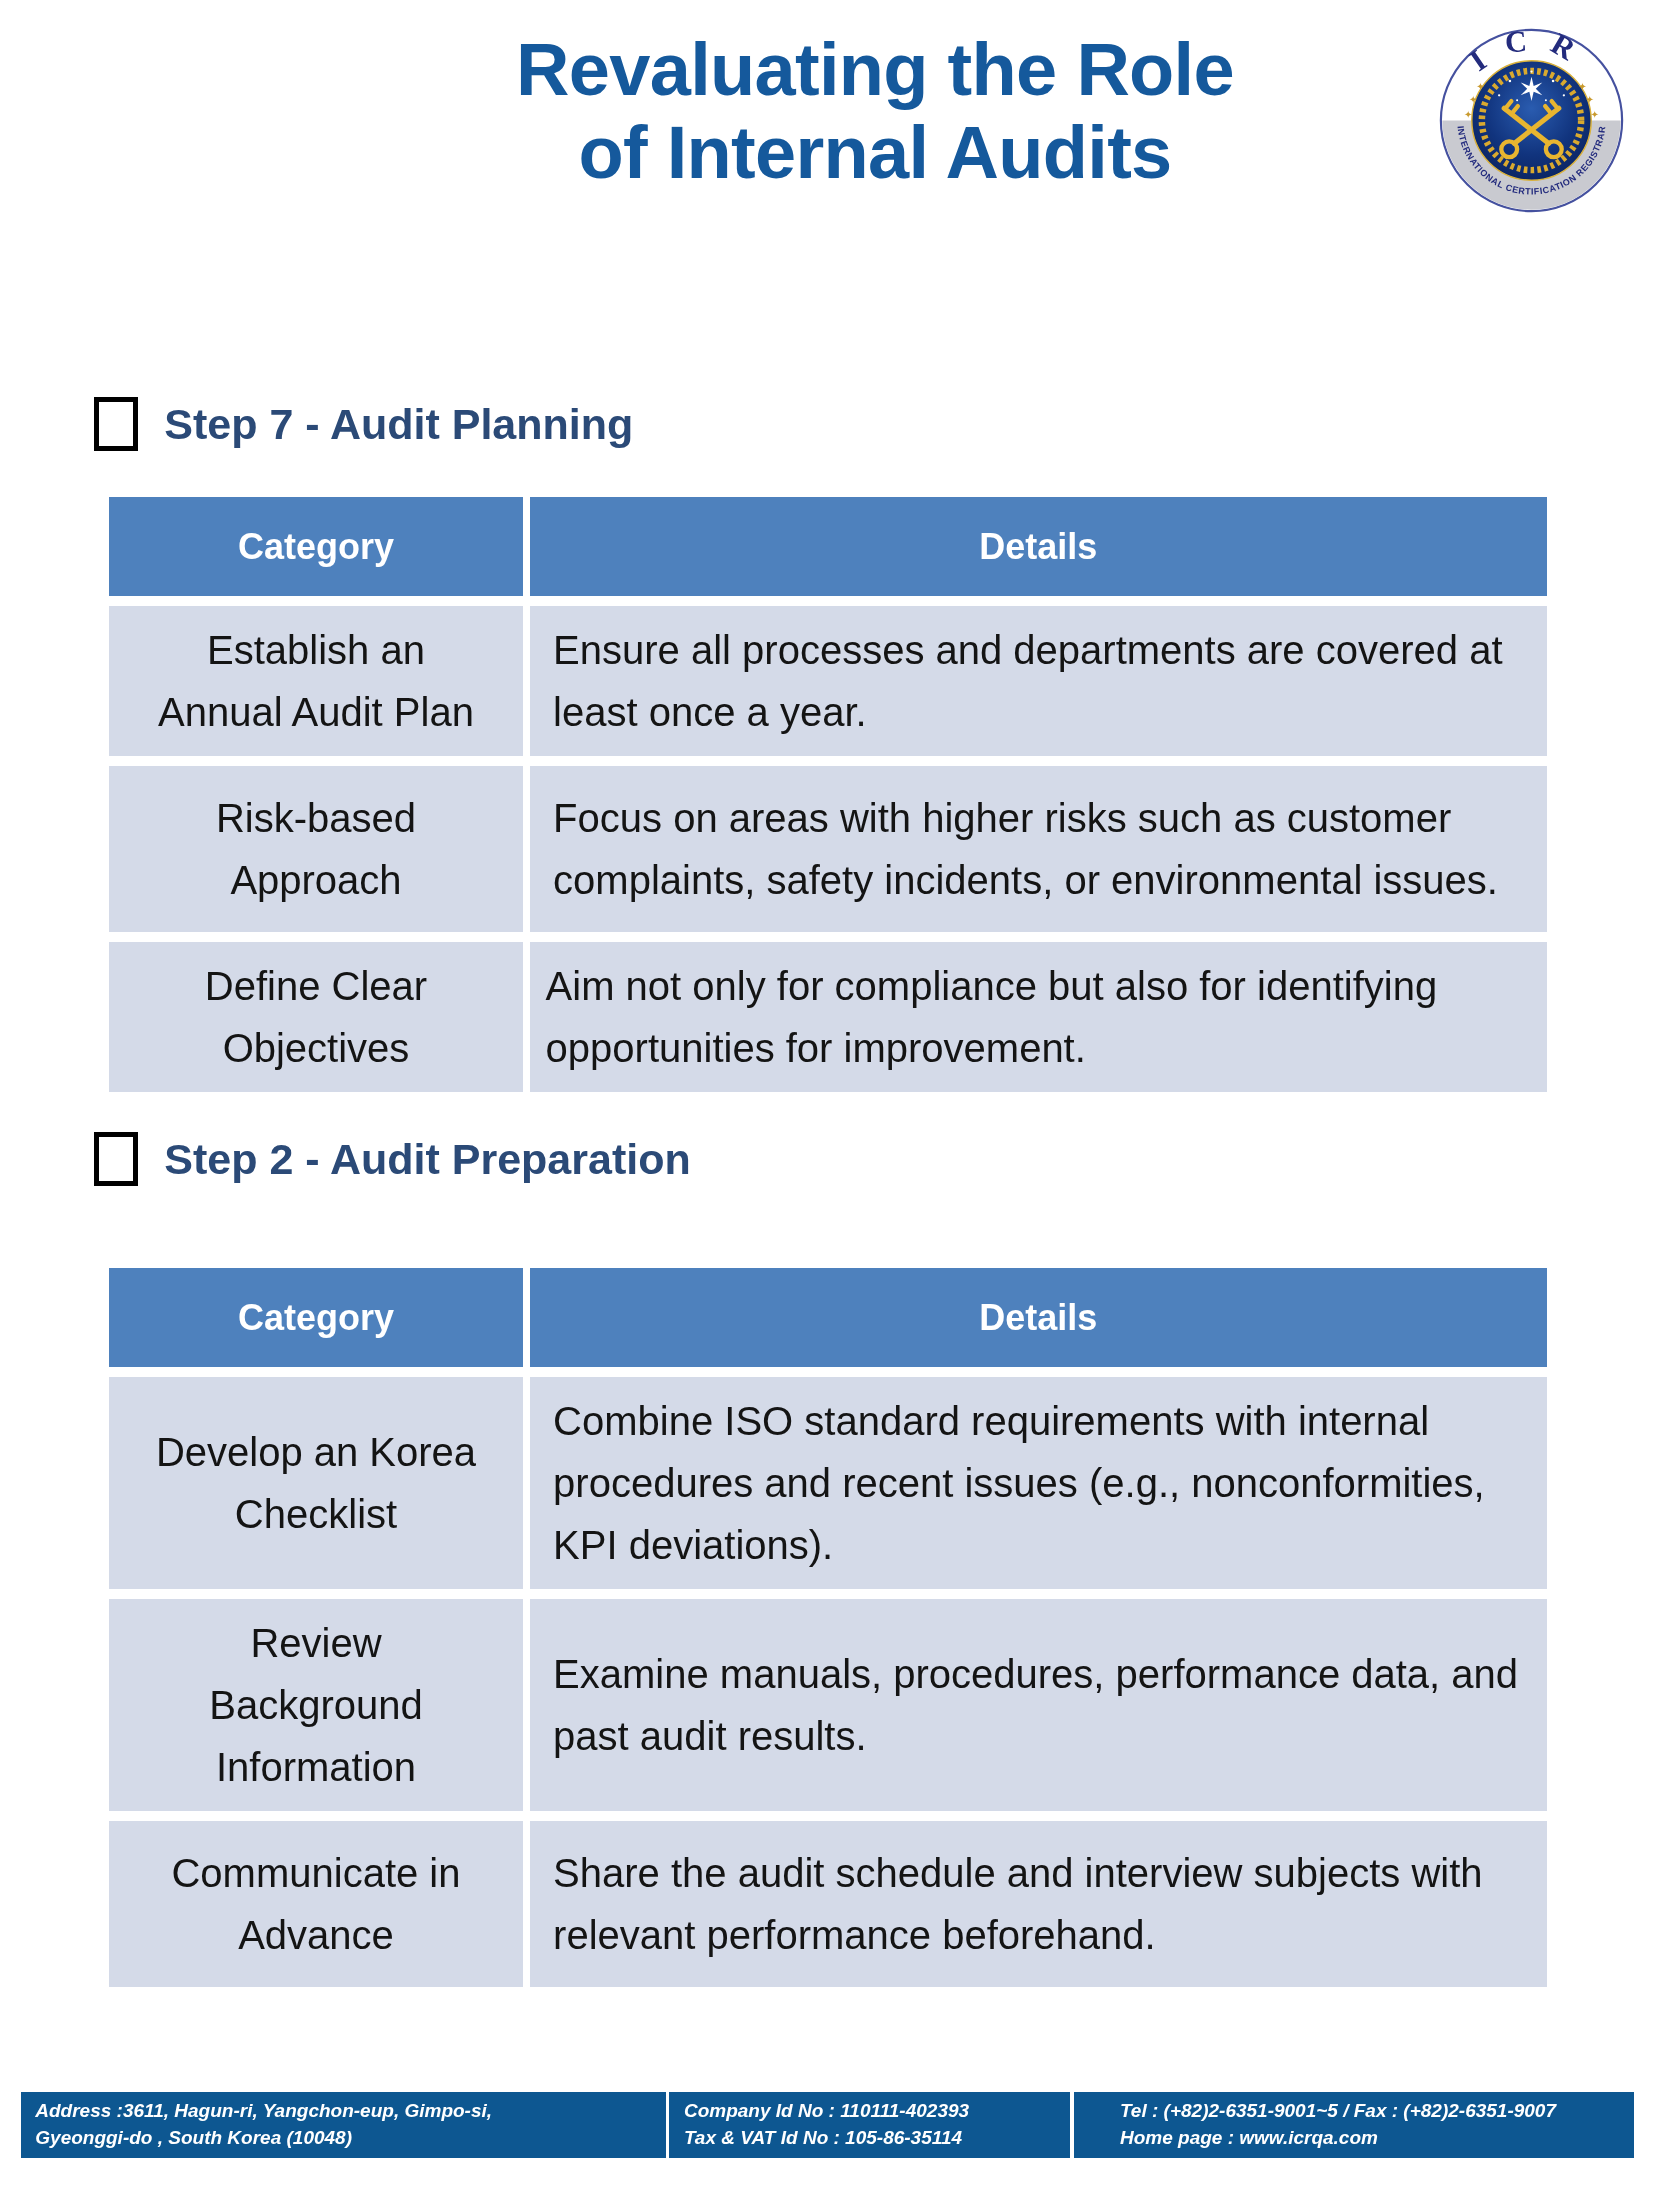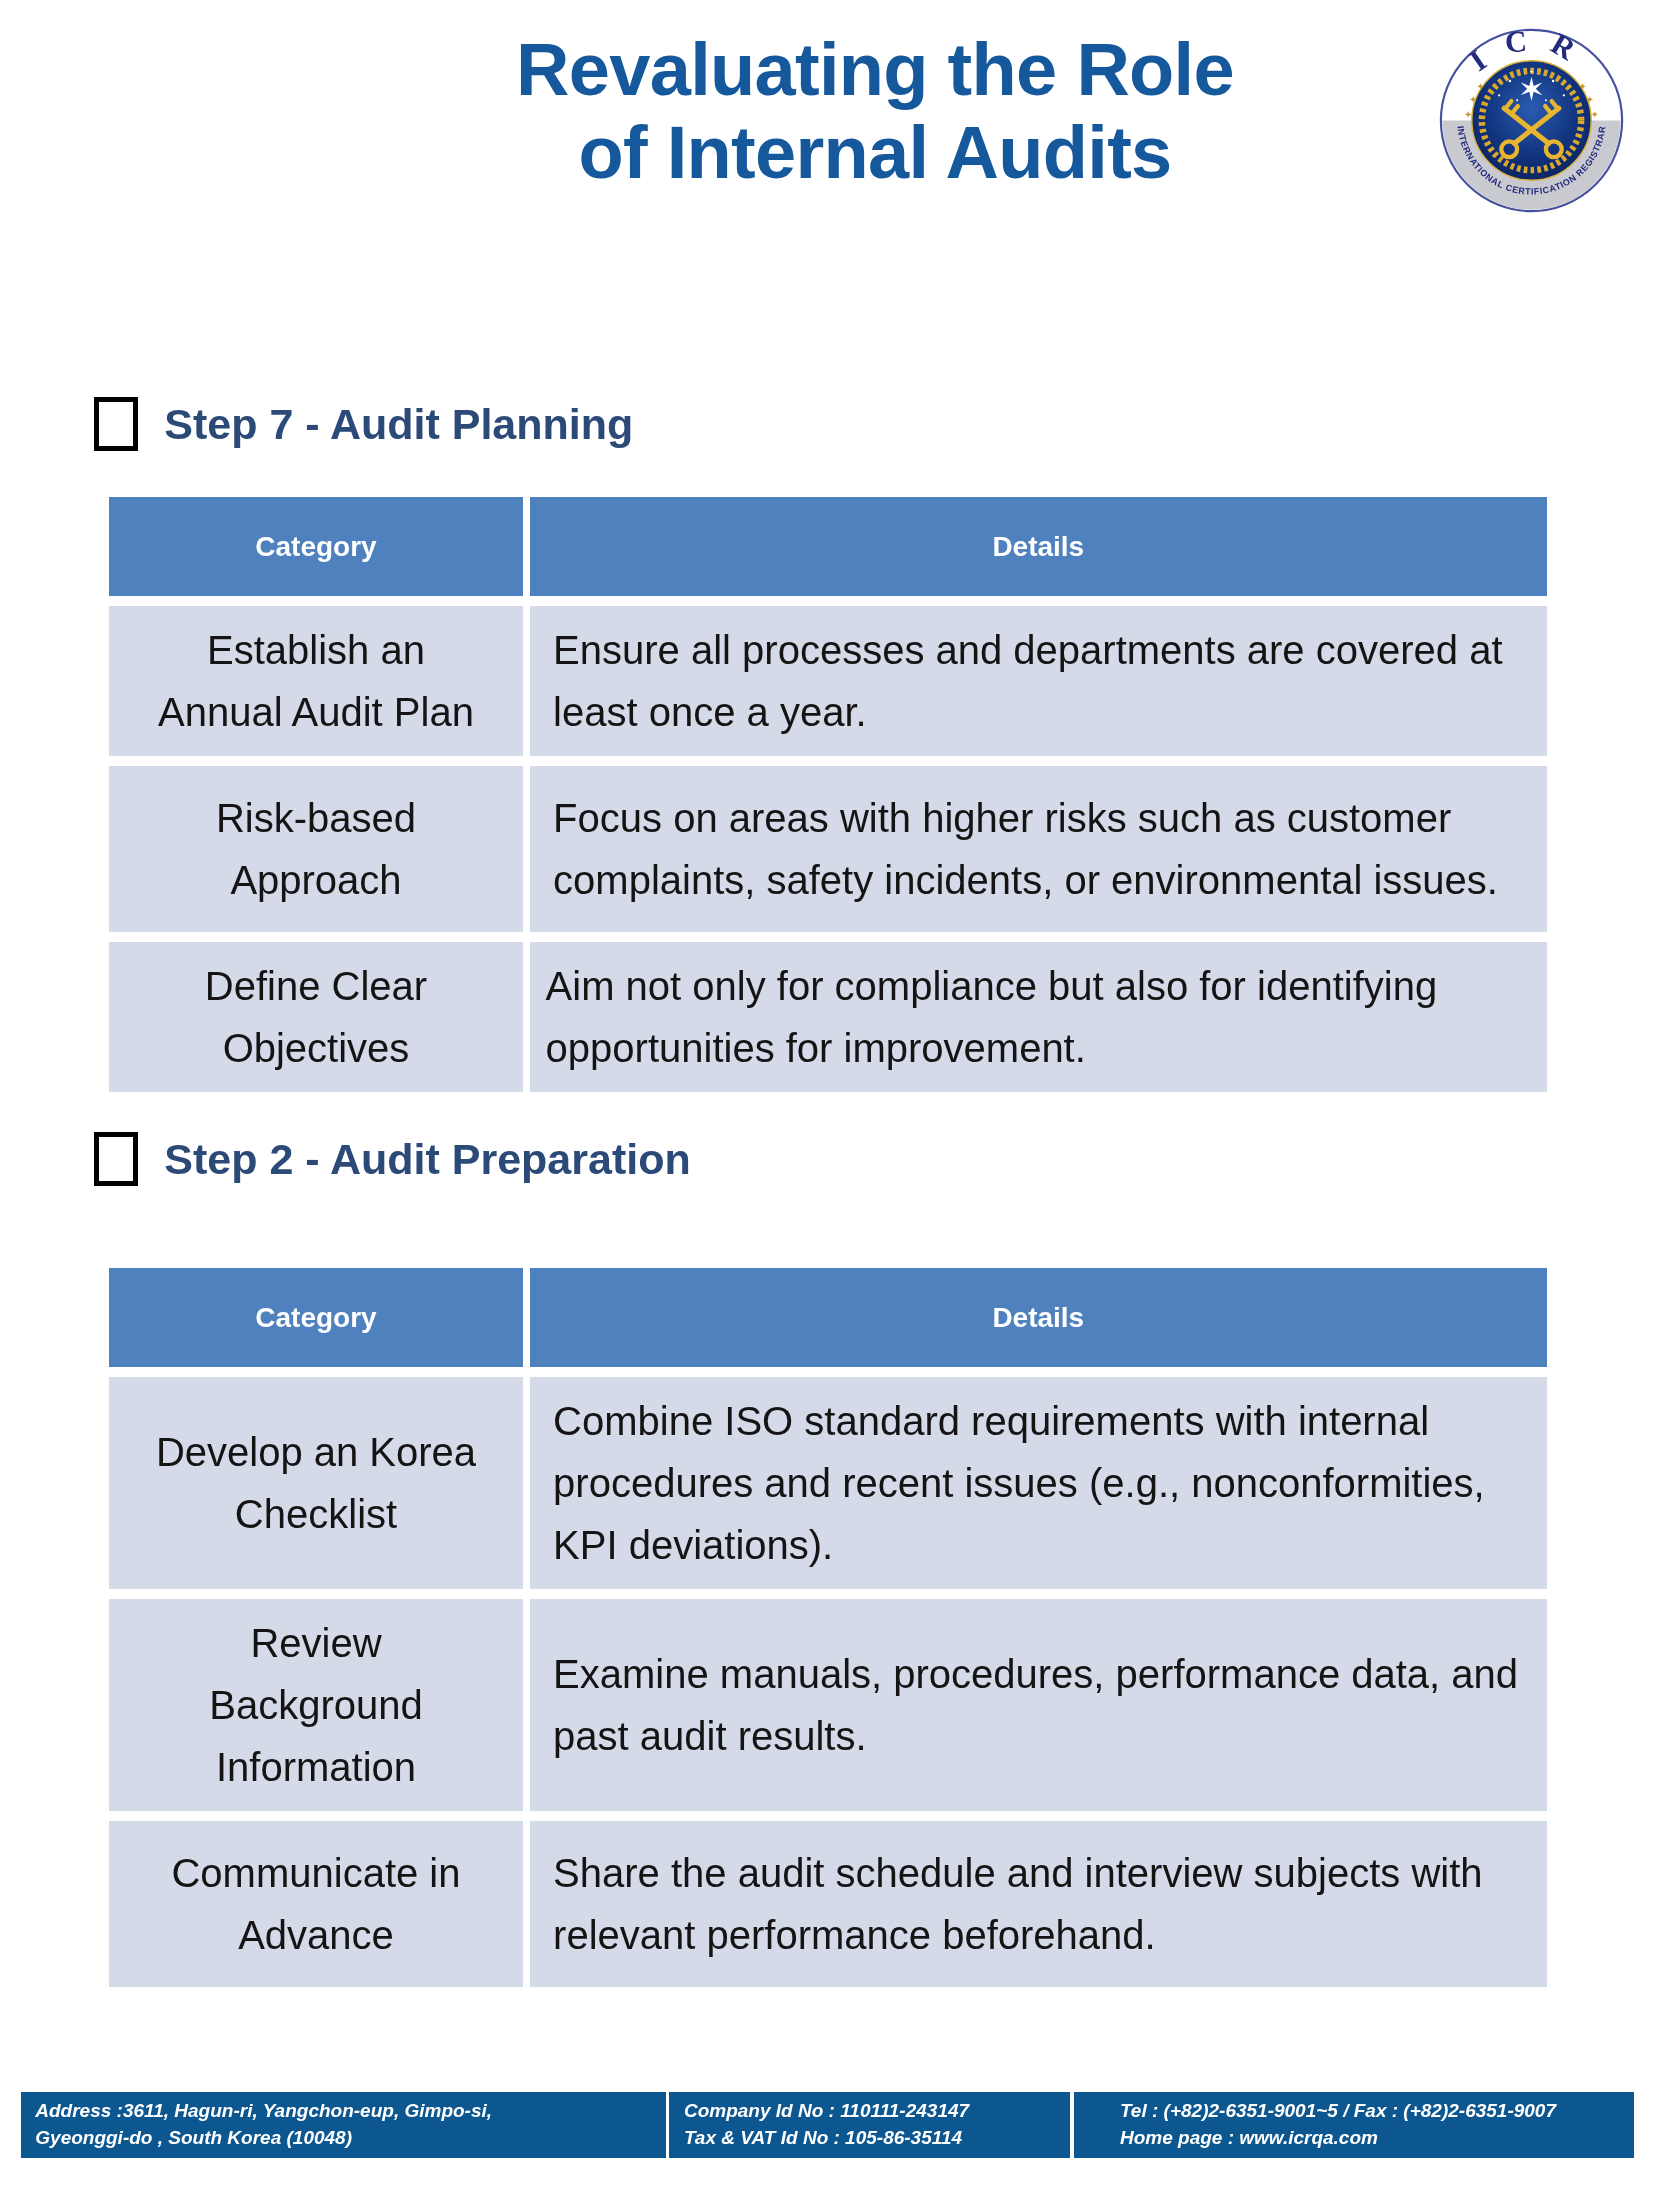--- a/index.html
+++ b/index.html
@@ -24,21 +24,21 @@
     width:25px;height:37px;border:5.9px solid #000;background:#fff;
     padding:3.7px 4.4px;box-sizing:content-box;flex:0 0 auto;
   }
   .bullet .inner{width:100%;height:100%;background:#000;}
   
   .audit-table{
     position:absolute;left:109px;width:1438px;
     display:grid;grid-template-columns:414px 1fr;gap:9.6px 6.6px;
   }
   .audit-table .th{
-    background:#4e81bd;color:#ffffff;font-size:28px;font-weight:bold;
+    background:#4e81bd;color:#ffffff;font-size:36px;font-weight:bold;
     display:flex;align-items:center;justify-content:center;height:99px;
   }
   .audit-table .cell{
     background:#d4dae8;font-size:40px;font-weight:300;line-height:1.55;
     display:flex;align-items:center;color:#141414;
   }
   .audit-table .cat{justify-content:center;text-align:center;padding:13.2px 38px;}
   .audit-table .det{justify-content:flex-start;text-align:left;padding:13.2px 25px 13.2px 23.5px;}
   
   .footer{
@@ -164,21 +164,21 @@
   <div class="cell cat" style="min-height:140px;">Communicate in Advance</div>
   <div class="cell det" style="min-height:140px;">Share the audit schedule and interview subjects with relevant performance beforehand.</div>
 </div>
 
 <div class="footer">
   <div class="col col1">
     <div>Address :3611, Hagun-ri, Yangchon-eup, Gimpo-si,</div>
     <div>Gyeonggi-do , South Korea (10048)</div>
   </div>
   <div class="col col2">
-    <div>Company Id No : 110111-243147</div>
+    <div>Company Id No : 110111-402393</div>
     <div>Tax &amp; VAT Id No : 105-86-35114</div>
   </div>
   <div class="col col3">
     <div>Tel : (+82)2-6351-9001~5 / Fax : (+82)2-6351-9007</div>
     <div>Home page : www.icrqa.com</div>
   </div>
 </div>
 
 
 </body></html>

